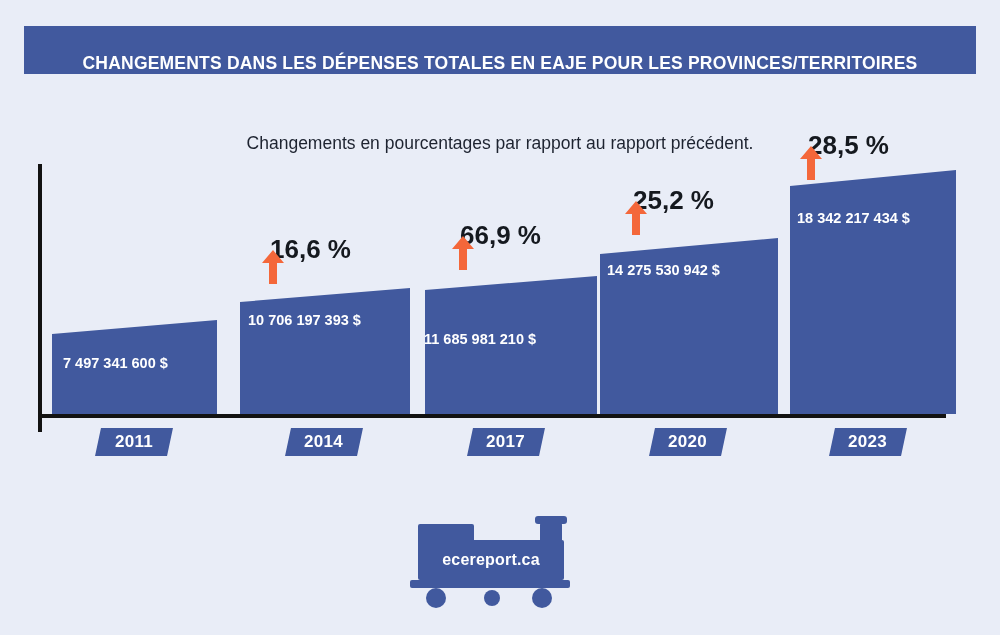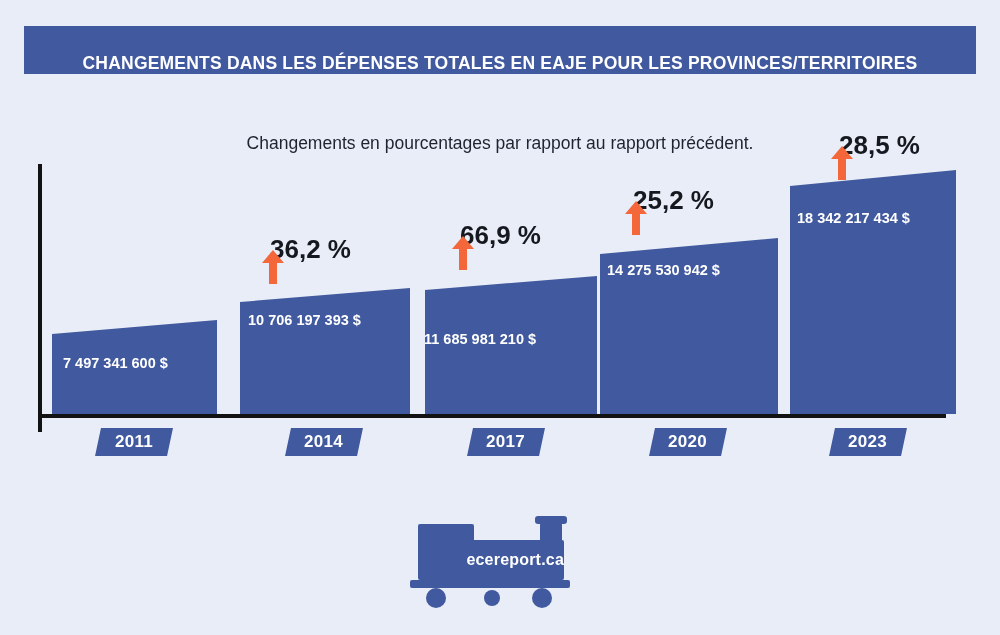--- a/index.html
+++ b/index.html
@@ -154,21 +154,21 @@
   .logo-body {
     position: absolute;
     left: 18px;
     top: 24px;
     width: 146px;
     height: 40px;
     background: #41599e;
     border-radius: 2px;
     display: flex;
     align-items: center;
-    justify-content: flex-end;
+    justify-content: center;
   }
   .logo-text {
     color: #ffffff;
     font-size: 16px;
     font-weight: bold;
     letter-spacing: 0.2px;
   }
   .logo-cab {
     position: absolute;
     left: 18px;
@@ -234,21 +234,21 @@
 
     <div class="bar" style="left:240px; top:148px; height:126px; width:170px;
                 clip-path: polygon(0 14px, 100% 0, 100% 100%, 0 100%);"></div>
     <div class="bar-value" style="left:248px; top:172px;">10 706 197 393 $</div>
     <div class="delta" style="left:262px; top:94px;">
       <span class="arrow-up">
         <svg class="arrow-icon" width="22" height="34" viewBox="0 0 22 34" aria-hidden="true">
           <polygon points="11,0 22,13 15,13 15,34 7,34 7,13 0,13" fill="#f4673a"></polygon>
         </svg>
       </span>
-      <span class="delta-text">36,2 %</span>
+      <span class="delta-text">16,6 %</span>
     </div>
 
     <div class="bar" style="left:425px; top:136px; height:138px; width:172px;
                 clip-path: polygon(0 14px, 100% 0, 100% 100%, 0 100%);"></div>
     <div class="bar-value" style="left:424px; top:161px;margin-top:30px;">11 685 981 210 $</div>
     <div class="delta" style="left:452px; top:80px;">
       <span class="arrow-up">
         <svg class="arrow-icon" width="22" height="34" viewBox="0 0 22 34" aria-hidden="true">
           <polygon points="11,0 22,13 15,13 15,34 7,34 7,13 0,13" fill="#f4673a"></polygon>
         </svg>
@@ -264,21 +264,21 @@
         <svg class="arrow-icon" width="22" height="34" viewBox="0 0 22 34" aria-hidden="true">
           <polygon points="11,0 22,13 15,13 15,34 7,34 7,13 0,13" fill="#f4673a"></polygon>
         </svg>
       </span>
       <span class="delta-text">25,2 %</span>
     </div>
 
     <div class="bar" style="left:790px; top:30px; height:244px; width:166px;
                 clip-path: polygon(0 16px, 100% 0, 100% 100%, 0 100%);"></div>
     <div class="bar-value" style="left:797px; top:70px;">18 342 217 434 $</div>
-    <div class="delta" style="left:831px; top:-10px;">
+    <div class="delta" style="left:800px; top:-10px;">
       <span class="arrow-up">
         <svg class="arrow-icon" width="22" height="34" viewBox="0 0 22 34" aria-hidden="true">
           <polygon points="11,0 22,13 15,13 15,34 7,34 7,13 0,13" fill="#f4673a"></polygon>
         </svg>
       </span>
       <span class="delta-text">28,5 %</span>
     </div>
 
     <div class="year-tag" style="left:98px; top:288px; width:72px;">
       <span>2011</span>

